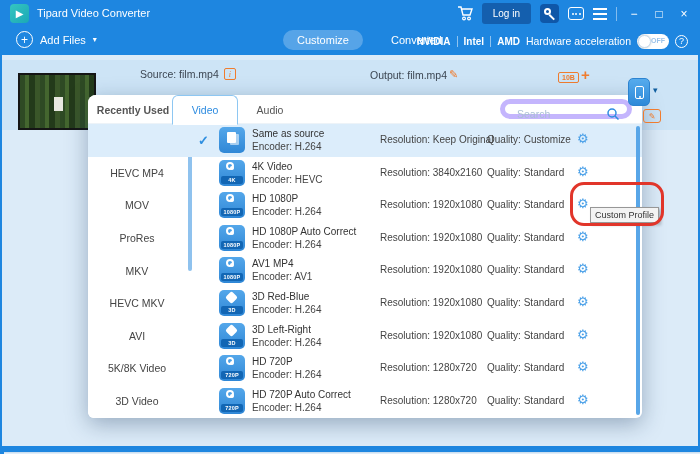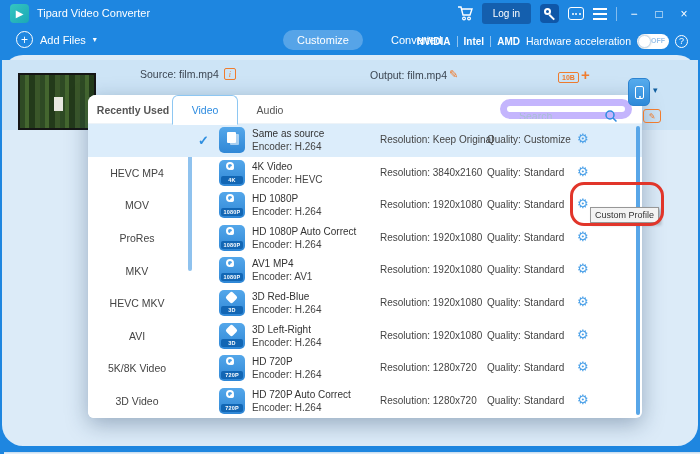--- a/index.html
+++ b/index.html
@@ -39,21 +39,21 @@
   .hw { position:absolute; right:12px; top:0; height:28px; display:flex; align-items:center; gap:6px; color:#fff; }
   .hw .brand { font-size:10px; font-weight:bold; }
   .hw .vsep { width:1px; height:11px; background:rgba(255,255,255,.5); }
   .hw .hwlabel { font-size:10.5px; }
   .toggle { width:32px; height:15px; background:#fff; border-radius:8px; position:relative; }
   .toggle .knob { position:absolute; left:1px; top:1px; width:13px; height:13px; background:#fff; border:1px solid #c9dcee; border-radius:50%; box-shadow:0 0 2px rgba(0,0,0,.25); }
   .toggle .state { position:absolute; right:4px; top:3px; font-size:7px; color:#9cc3ea; font-weight:bold; }
   .q-icon { width:13px; height:13px; border:1.5px solid #fff; border-radius:50%; color:#fff; font-size:9px; display:flex; align-items:center; justify-content:center; }
 
   
-  .content { position:absolute; left:2px; top:55px; width:696px; height:391px; background:#dcebf8;border-radius:21px; }
+  .content { position:absolute; left:2px; top:55px; width:696px; height:391px; background:#dcebf8; }
   .file-row { position:absolute; left:0; top:5px; width:696px; height:70px; background:#cde4f6; }
   .thumb { position:absolute; left:16px; top:13px; width:78px; height:57px; border:2px solid #151515;
            background:repeating-linear-gradient(90deg,#2e4a24 0 5px,#44662f 5px 9px,#233a1a 9px 15px,#3a5629 15px 20px); }
   .thumb i { position:absolute; left:34px; top:22px; width:9px; height:14px; background:#e8e8e0; }
   .src-cluster { position:absolute; left:138px; top:8px; display:flex; align-items:center; gap:5px; }
   .out-cluster { position:absolute; left:368px; top:8px; display:flex; align-items:center; gap:2px; }
   .meta-label { font-size:10.5px; color:#3c4652; }
   .info-icon { width:12px; height:12px; border:1px solid #f07c2e; border-radius:2px; color:#f07c2e; font-size:8px; font-style:italic;
                display:flex; align-items:center; justify-content:center; font-family:"Liberation Serif",serif; }
   .pencil-icon { color:#f07c2e; font-size:11px; }
@@ -73,21 +73,21 @@
   .popup { position:absolute; left:86px; top:40px; width:554px; height:323px; background:#fff; z-index:10;
            border-radius:8px 8px 6px 6px; box-shadow:0 6px 22px rgba(20,50,85,.35); overflow:hidden; }
   .p-header { position:absolute; left:0; top:0; width:554px; height:29px; background:#fff; border-bottom:1px solid #edf3f8; }
   .p-tab { position:absolute; top:0; height:29px; display:flex; align-items:center; justify-content:center;
            font-size:10.5px; color:#555; }
   .p-tab.t0 { left:2px;  width:86px;font-weight:bold; }
   .p-tab.t1 { left:84px; width:66px; color:#2c8be0; background:#fff; border:1px solid #8ec7f2; border-bottom:1px solid #fff;
               border-radius:6px 6px 0 0; height:30px; z-index:2; }
   .p-tab.t2 { left:150px; width:64px; }
   .p-tab.t3 { left:220px; width:62px;margin-top:28px; }
-  .p-search { position:absolute; left:412px; top:4px; width:132px; height:20px; border:7px solid #c4b5fd; border-radius:10px; }
+  .p-search { position:absolute; left:412px; top:4px; width:132px; height:20px; border:5px solid #c4b5fd; border-radius:10px; }
   .p-search input { width:100%; height:100%; border:none; outline:none; background:transparent; padding:0 26px 0 12px;
                     font-size:10.5px; color:#456; font-family:"Liberation Sans",sans-serif; }
   .p-search input::placeholder { color:#a9bfd4; }
   .p-search svg { position:absolute; right:7px; top:3px; }
 
   .p-side { position:absolute; left:0; top:29px; width:98px; bottom:0; background:#fff; }
   .s-item { height:32.6px; display:flex; align-items:center; justify-content:center; font-size:10.5px; color:#444; }
   .s-item.active { background:#3f99e3; color:#fff; }
   .side-scroll { position:absolute; left:100px; top:31px; width:4px; height:145px; background:#8fc2ee; border-radius:2px; }
   .list-scroll { position:absolute; right:2px; top:31px; width:4.5px; bottom:3px; background:#58a6e8; border-radius:2.5px; }

